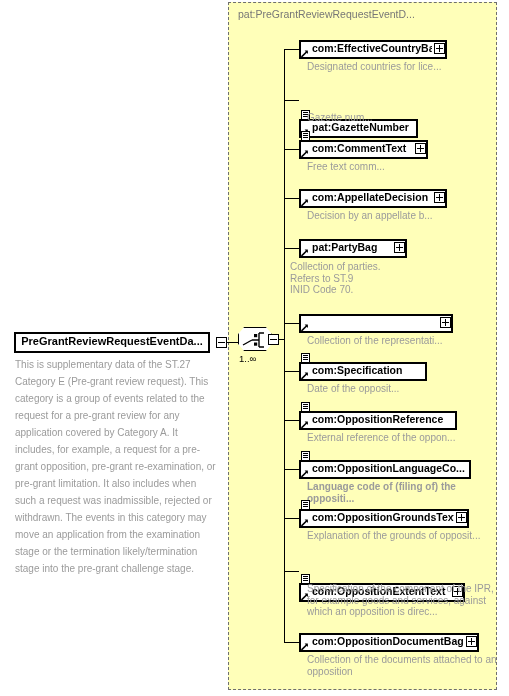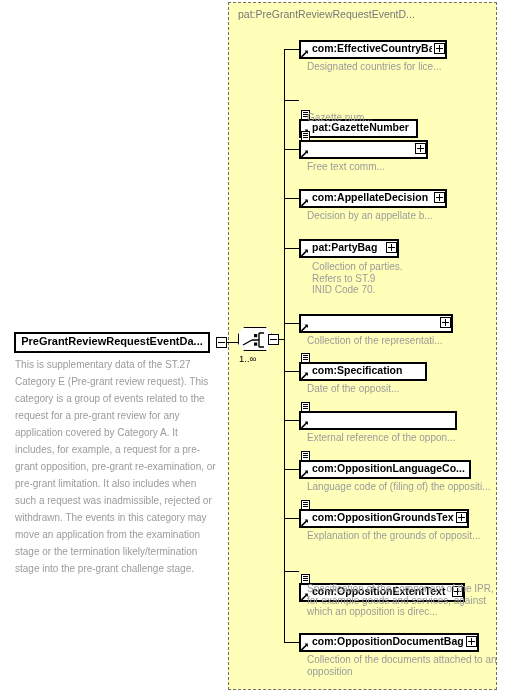--- a/index.html
+++ b/index.html
@@ -321,51 +321,52 @@
         <i></i>
         <i></i>
         <i></i>
       </div>
       <div class="arrow-icon">
         <svg width="8" height="8" viewBox="0 0 8 8">
           <path d="M0.5 7 L6 1.5" stroke="#000" stroke-width="1.6" fill="none"></path>
           <path d="M6.8 0.6 L7 4 L3.6 0.6 Z" fill="#000"></path>
         </svg>
       </div>
+      <div class="nlabel">com:CommentText</div>
       <div class="togglebox ntoggle plus"></div>
     </div>
     <div class="ndesc" style="left: 307px; top: 161px; width: 160px;">Free text comm...</div>
     <div class="conn-h" style="left: 284px; top: 198px; width: 15px;"></div>
     <div class="node hastoggle" style="left: 299px; top: 189px; width: 148px;">
       <div class="nshadow"></div>
       <div class="nbox"></div>
       <div class="arrow-icon">
         <svg width="8" height="8" viewBox="0 0 8 8">
           <path d="M0.5 7 L6 1.5" stroke="#000" stroke-width="1.6" fill="none"></path>
           <path d="M6.8 0.6 L7 4 L3.6 0.6 Z" fill="#000"></path>
         </svg>
       </div>
       <div class="nlabel">com:AppellateDecision</div>
       <div class="togglebox ntoggle plus"></div>
     </div>
     <div class="ndesc" style="left: 307px; top: 210px; width: 180px;">Decision by an appellate b...</div>
     <div class="conn-h" style="left: 284px; top: 248px; width: 15px;"></div>
-    <div class="node hastoggle" style="left: 299px; top: 239px; width: 100px;">
+    <div class="node hastoggle" style="left: 299px; top: 239px; width: 100px; padding-left: 8px;">
       <div class="nshadow"></div>
       <div class="nbox"></div>
       <div class="arrow-icon">
         <svg width="8" height="8" viewBox="0 0 8 8">
           <path d="M0.5 7 L6 1.5" stroke="#000" stroke-width="1.6" fill="none"></path>
           <path d="M6.8 0.6 L7 4 L3.6 0.6 Z" fill="#000"></path>
         </svg>
       </div>
       <div class="nlabel">pat:PartyBag</div>
       <div class="togglebox ntoggle plus"></div>
     </div>
-    <div class="ndesc" style="left: 312px; top: 261px; width: 180px;">Collection of parties.
+    <div class="ndesc" style="left: 290px; top: 261px; width: 180px;">Collection of parties.
 Refers to ST.9
 INID Code 70.</div>
     <div class="conn-h" style="left: 284px; top: 323px; width: 15px;"></div>
     <div class="node hastoggle" style="left: 299px; top: 314px; width: 154px;">
       <div class="nshadow"></div>
       <div class="nbox"></div>
       <div class="arrow-icon">
         <svg width="8" height="8" viewBox="0 0 8 8">
           <path d="M0.5 7 L6 1.5" stroke="#000" stroke-width="1.6" fill="none"></path>
           <path d="M6.8 0.6 L7 4 L3.6 0.6 Z" fill="#000"></path>
@@ -400,40 +401,41 @@
         <i></i>
         <i></i>
         <i></i>
       </div>
       <div class="arrow-icon">
         <svg width="8" height="8" viewBox="0 0 8 8">
           <path d="M0.5 7 L6 1.5" stroke="#000" stroke-width="1.6" fill="none"></path>
           <path d="M6.8 0.6 L7 4 L3.6 0.6 Z" fill="#000"></path>
         </svg>
       </div>
+      <div class="nlabel">com:OppositionReference</div>
     </div>
     <div class="ndesc" style="left: 307px; top: 432px; width: 190px;">External reference of the oppon...</div>
     <div class="conn-h" style="left: 284px; top: 469px; width: 15px;"></div>
     <div class="node" style="left: 299px; top: 460px; width: 172px;">
       <div class="nshadow"></div>
       <div class="nbox"></div>
       <div class="bars-icon">
         <i></i>
         <i></i>
         <i></i>
       </div>
       <div class="arrow-icon">
         <svg width="8" height="8" viewBox="0 0 8 8">
           <path d="M0.5 7 L6 1.5" stroke="#000" stroke-width="1.6" fill="none"></path>
           <path d="M6.8 0.6 L7 4 L3.6 0.6 Z" fill="#000"></path>
         </svg>
       </div>
       <div class="nlabel">com:OppositionLanguageCo...</div>
     </div>
-    <div class="ndesc" style="left: 307px; top: 481px; width: 195px;">Language code of (filing of) the oppositi...</div>
+    <div class="ndesc" style="left: 307px; top: 481px; width: 195px; font-weight: bold;">Language code of (filing of) the oppositi...</div>
     <div class="conn-h" style="left: 284px; top: 518px; width: 15px;"></div>
     <div class="node hastoggle" style="left: 299px; top: 509px; width: 170px;">
       <div class="nshadow"></div>
       <div class="nbox"></div>
       <div class="bars-icon">
         <i></i>
         <i></i>
         <i></i>
       </div>
       <div class="arrow-icon">

